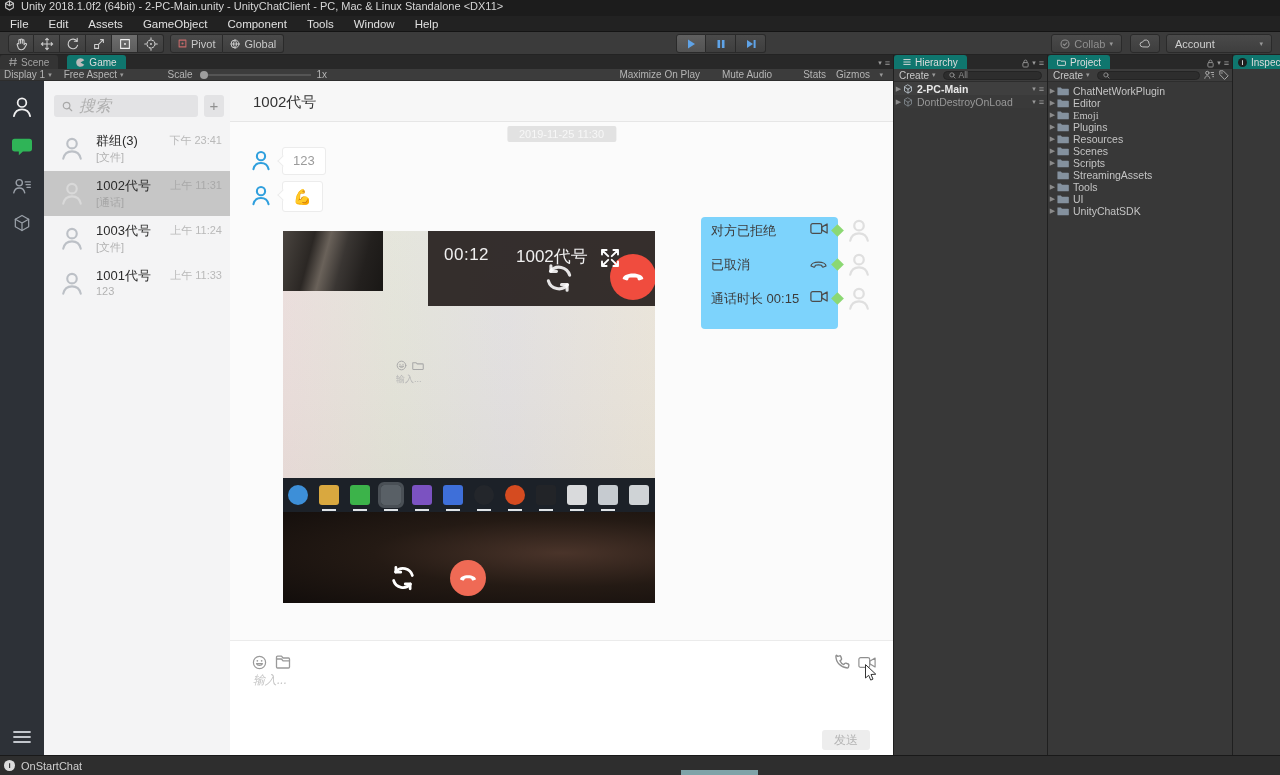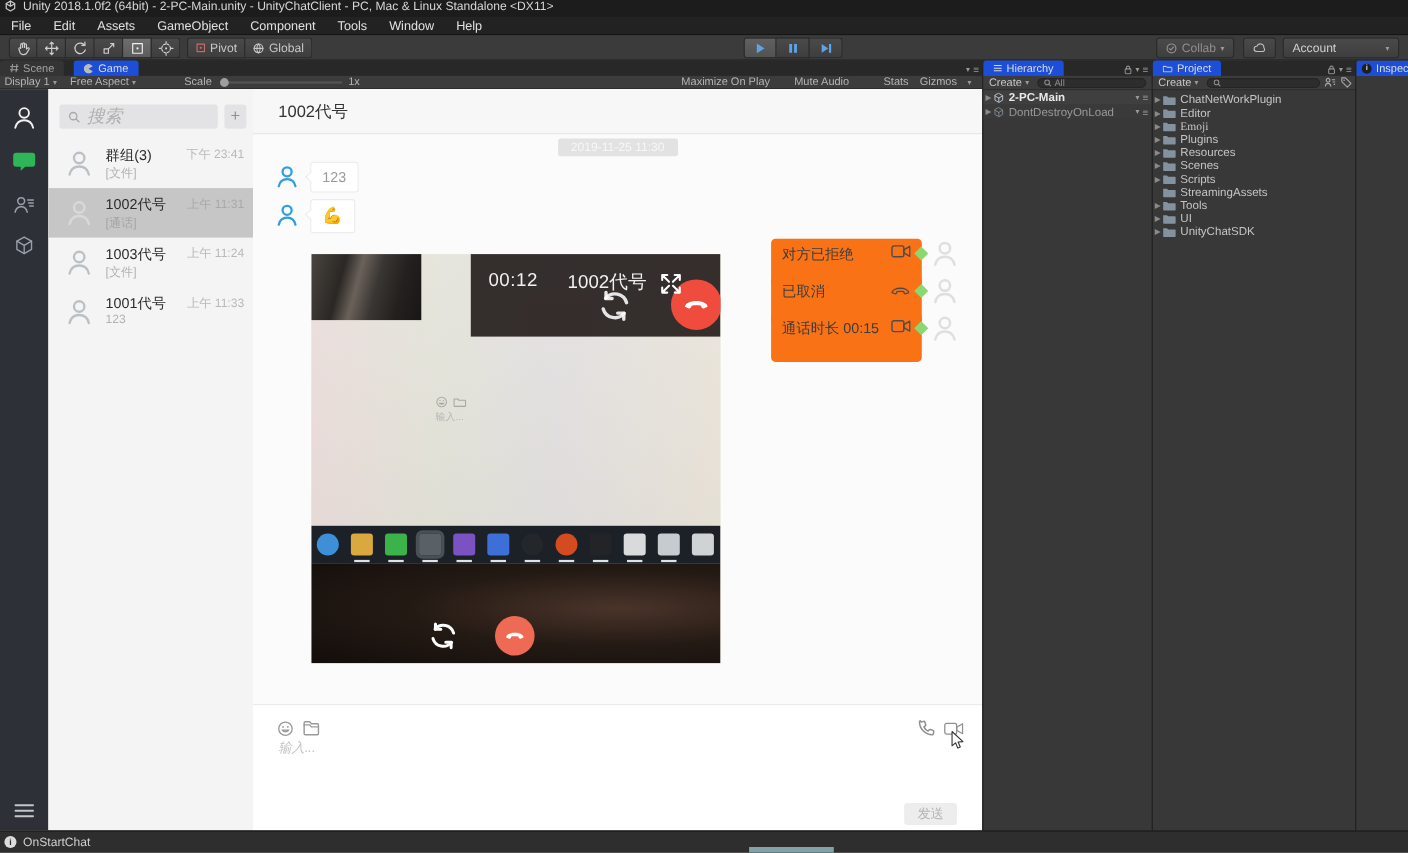--- a/index.html
+++ b/index.html
@@ -26,21 +26,21 @@
   .lblbtn { font-size:11px; color:#c8c8c8; gap:4px; padding:0 7px; }
   .playbtn { width:30px; }
   .ddbtn { height:19px; background:linear-gradient(#4a4a4a,#3e3e3e); border:1px solid #2a2a2a; border-radius:3px;
     display:flex; align-items:center; justify-content:center; font-size:11px; gap:4px; padding:0 8px; }
   .caret { font-size:7px; color:#9a9a9a; }
 
   
   .tabsbar { background:#282828; height:14px; display:flex; align-items:flex-end; }
   .tab { height:14px; display:inline-flex; align-items:center; gap:4px; padding:0 9px;
     font-size:10px; color:#a2a2a2; background:#343434; border-radius:3px 3px 0 0; margin-right:1px; }
-  .tab.on { background:#1d4ed8; color:#dcdcdc; }
+  .tab.on { background:#0f766e; color:#dcdcdc; }
   .ptool { background:#3c3c3c; border-bottom:1px solid #2d2d2d; height:13px; display:flex; align-items:center; }
   .createbtn { font-size:10px; color:#c8c8c8; display:flex; gap:3px; align-items:center; padding:0 5px; }
   .searchbox { height:9px; background:#2d2d2d; border:1px solid #242424; border-radius:5px;
     display:flex; align-items:center; gap:3px; padding:0 5px; color:#8e8e8e; font-size:8.5px; }
   .cornericons { display:flex; align-items:center; gap:3px; color:#9a9a9a; }
   .hrow { position:absolute; left:0; width:100%; height:13px; display:flex; align-items:center; font-size:10.5px; }
   .prow { position:absolute; left:0; width:100%; height:12px; display:flex; align-items:center; font-size:10.5px; color:#c4c4c4; }
   .arrow { color:#8a8a8a; font-size:7px; width:9px; text-align:center; }
 
   
@@ -55,21 +55,21 @@
   .pavatar { color:#bcc0c6; }
   .chatmain { left:230px; top:0; width:663px; height:674px; background:#fbfbfb; }
   .chathdr { left:0; top:0; width:663px; height:41px; background:#f7f7f7; border-bottom:1px solid #e6e6e6;
     font-size:15px; color:#333; line-height:41px; padding-left:23px; }
   .datestamp { top:45px; left:50%; transform:translateX(-50%); background:#e2e2e2; color:#f7f7f7;
     font-size:11px; padding:2px 12px; border-radius:2px; white-space:nowrap; }
   .mbubble { background:#fff; border:1px solid #ececec; border-radius:3px; line-height:26px; padding:0 10px;
     font-size:13px; color:#9b9b9b; }
   .mbubble:before { content:""; position:absolute; left:-4px; top:9px; width:7px; height:7px; background:#fff;
     border-left:1px solid #ececec; border-bottom:1px solid #ececec; transform:rotate(45deg); }
-  .gbubble { position:absolute; left:471px; width:137px; height:44px; background:#f97316; border-radius:4px; }
+  .gbubble { position:absolute; left:471px; width:137px; height:44px; background:#7dd3fc; border-radius:4px; }
   .gbubble:after { content:""; position:absolute; right:-4px; top:9px; width:9px; height:9px; background:#8bd873; transform:rotate(45deg); }
   .gbubble .txt { position:absolute; left:10px; top:0; line-height:27px; font-size:13px; color:#3c3c3c; white-space:nowrap; }
   .gbubble .ic { position:absolute; right:10px; top:5px; color:#4c4c4c; }
   .rightav { position:absolute; left:614px; color:#dfdfdf; }
 
   
   .vcall { left:53px; top:150px; width:372px; height:372px; overflow:hidden;
     background:
       linear-gradient(90deg, rgba(234,180,200,.14), rgba(180,220,180,.12) 30%, rgba(180,200,235,.14) 60%, rgba(230,225,180,.12)),
       linear-gradient(180deg,#ece7e2 0%,#e8e2dc 45%,#e5dfd8 66%,#e3ddd6 100%); }

